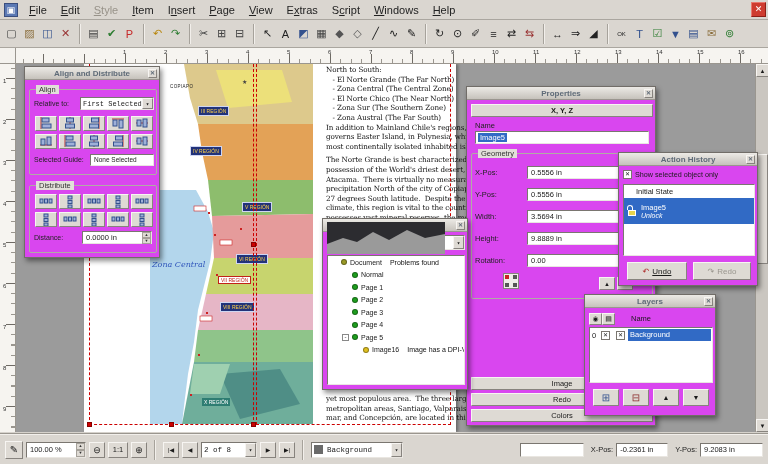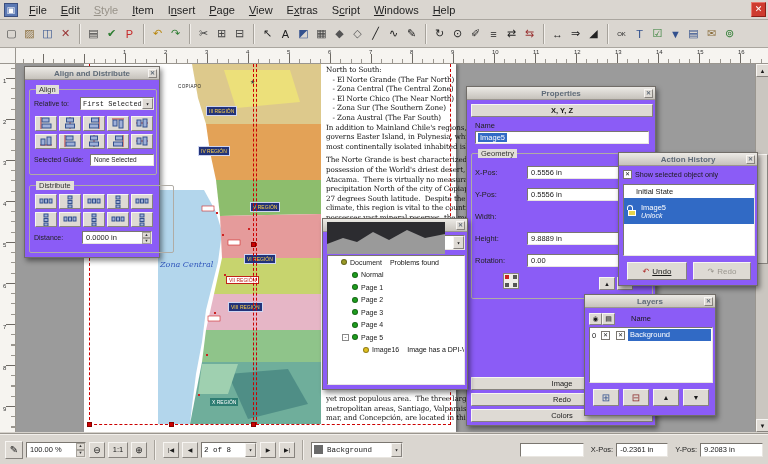--- a/index.html
+++ b/index.html
@@ -39,42 +39,42 @@
     background-size:9px 200%, 4px 200%;
     background-position:right 0 top -24px, right 0 top -3.5px;
     background-repeat:no-repeat; }
   .rnum { position:absolute; font-size:6px; color:#333; top:1px; }
 
   
   #workspace { position:absolute; left:16px; top:64px; width:752px; height:368px; background:#9b9b9b; overflow:hidden; z-index:1; }
   #page { position:absolute; left:68px; top:0; width:372px; height:368px; background:#fff; box-shadow:2px 0 3px rgba(0,0,0,.35); }
   #map-frame { position:absolute; left:73px; top:0; width:165px; height:361px; border:1px dashed #cc0000; border-top:none; }
   #text-frame { position:absolute; left:240px; top:0; width:195px; height:361px; border:1px dashed #cc0000; border-top:none; }
-  #map-box { position:absolute; left:74px; top:0; width:138px; height:360px; }
+  #map-box { position:absolute; left:66px; top:0; width:138px; height:360px; }
   .handle { position:absolute; width:5px; height:5px; background:#cc0000; border:1px solid #800; }
   #text-col { position:absolute; left:242px; top:1px; width:190px; overflow:hidden; }
   #text-col-bottom { position:absolute; left:242px; top:330px; width:190px; }
   .tl { font-family:"DejaVu Serif",serif; font-size:7.2px; line-height:9.6px; height:9.6px; letter-spacing:-0.1px; white-space:pre; color:#111; }
   .tgap { height:4px; }
 
   
   .ml { position:absolute; white-space:nowrap; }
   .ml-navy { background:#22337a; color:#ffd24a; font-size:5px; line-height:6px; padding:1px 2px; border:1px solid #cfd6f2; }
   .ml-redbox { background:#fff; color:#c22218; font-size:5px; line-height:6px; padding:0 2px; border:1px solid #c22218; }
   .ml-teal { background:#2e7d72; color:#fff; font-size:5px; line-height:6px; padding:1px 2px; }
   .ml-plain { font-size:4.5px; color:#222; letter-spacing:.4px; }
   .ml-blueitalic { font-size:8px; color:#2f55bb; font-style:italic; font-family:"DejaVu Serif",serif; }
 
   
   #vscroll { position:absolute; right:0; top:0; width:13px; height:368px; background:#cac6c0; border-left:1px solid #9a968f; }
   .sbtn { position:absolute; left:0; width:13px; height:13px; font-size:6px; }
   #vthumb { position:absolute; left:0; top:90px; width:12px; height:110px; }
 
   
-  .palette { position:absolute; background:#8b5cf6; border:1px solid #716d68; box-shadow:2px 3px 5px rgba(0,0,0,.45); }
+  .palette { position:absolute; background:#d946ef; border:1px solid #716d68; box-shadow:2px 3px 5px rgba(0,0,0,.45); }
   .ptitle { height:13px; background:linear-gradient(#eceae6,#c6c2bc); border-bottom:1px solid #9a968f; display:flex; align-items:center; justify-content:center; font-size:8px; font-weight:bold; color:#5f6b78; position:relative; }
   .pclose { position:absolute; right:2px; top:2px; width:9px; height:9px; font-size:6px; line-height:7px; padding:0; }
   .grp { position:absolute; border:1px solid #b0aca5; border-radius:2px; }
   .grplabel { position:absolute; top:-5px; left:6px; background:#e2dfd9; padding:0 3px; font-size:7.5px; color:#333; }
   .lab { font-size:7.5px; color:#222; }
   .combo { display:flex; align-items:center;font-family:Liberation Mono, monospace; }
   .combo .val { flex:1; font-size:7px; padding-left:2px; overflow:hidden; white-space:nowrap; }
   .combo .arr { width:11px; align-self:stretch; font-size:6px; }
   .spincol { width:9px; display:flex; flex-direction:column; align-self:stretch; }
   .spincol div { flex:1; display:flex; align-items:center; justify-content:center; background:#dedad4; border:1px solid #a5a19a; font-size:4px; line-height:4px; color:#333; }
@@ -467,21 +467,21 @@
           <svg width="14" height="13" viewBox="0 0 14 13">
             <line x1="1" y1="6" x2="13" y2="6" stroke="#c03333" stroke-width="1"></line>
             <rect x="2" y="3" width="4" height="6" fill="#9fb0d8" stroke="#33508e" stroke-width="1"></rect>
             <rect x="8" y="2" width="4" height="8" fill="#9fb0d8" stroke="#33508e" stroke-width="1"></rect>
           </svg>
         </div>
       </div>
     <span class="lab" style="position:absolute; left:4px; top:66px; font-size:7px;">Selected Guide:</span>
     <div class="field" style="position:absolute; left:60px; top:64px; width:64px; height:12px; font-size:6.5px; padding:1px 0 0 3px;">None Selected</div>
   </div>
-  <div class="grp" style="left:4px; top:118px; width:145px; height:68px;">
+  <div class="grp" style="left:4px; top:118px; width:128px; height:68px;">
     <span class="grplabel">Distribute</span>
     <div id="dist-grid-1" style="position:absolute; left:4px; top:8px; display:flex;">
         <div class="btn agbtn">
           <svg width="14" height="13" viewBox="0 0 14 13">
             <rect x="1" y="4" width="3" height="4" fill="#9fb0d8" stroke="#33508e" stroke-width="1"></rect>
             <rect x="5.5" y="4" width="3" height="4" fill="#9fb0d8" stroke="#33508e" stroke-width="1"></rect>
             <rect x="10" y="4" width="3" height="4" fill="#9fb0d8" stroke="#33508e" stroke-width="1"></rect>
           </svg>
         </div>
         <div class="btn agbtn">
@@ -589,20 +589,27 @@
     <div class="field">
         <span class="fval">0.5556 in</span>
         <div class="spincol">
           <div>▲</div>
           <div>▼</div>
         </div>
       </div>
   </div>
   <div class="prop-row" style="top:122px;">
     <span class="lab">Width:</span>
+    <div class="field">
+        <span class="fval">3.5694 in</span>
+        <div class="spincol">
+          <div>▲</div>
+          <div>▼</div>
+        </div>
+      </div>
   </div>
   <div class="prop-row" style="top:144px;">
     <span class="lab">Height:</span>
     <div class="field">
         <span class="fval">9.8889 in</span>
         <div class="spincol">
           <div>▲</div>
           <div>▼</div>
         </div>
       </div>

